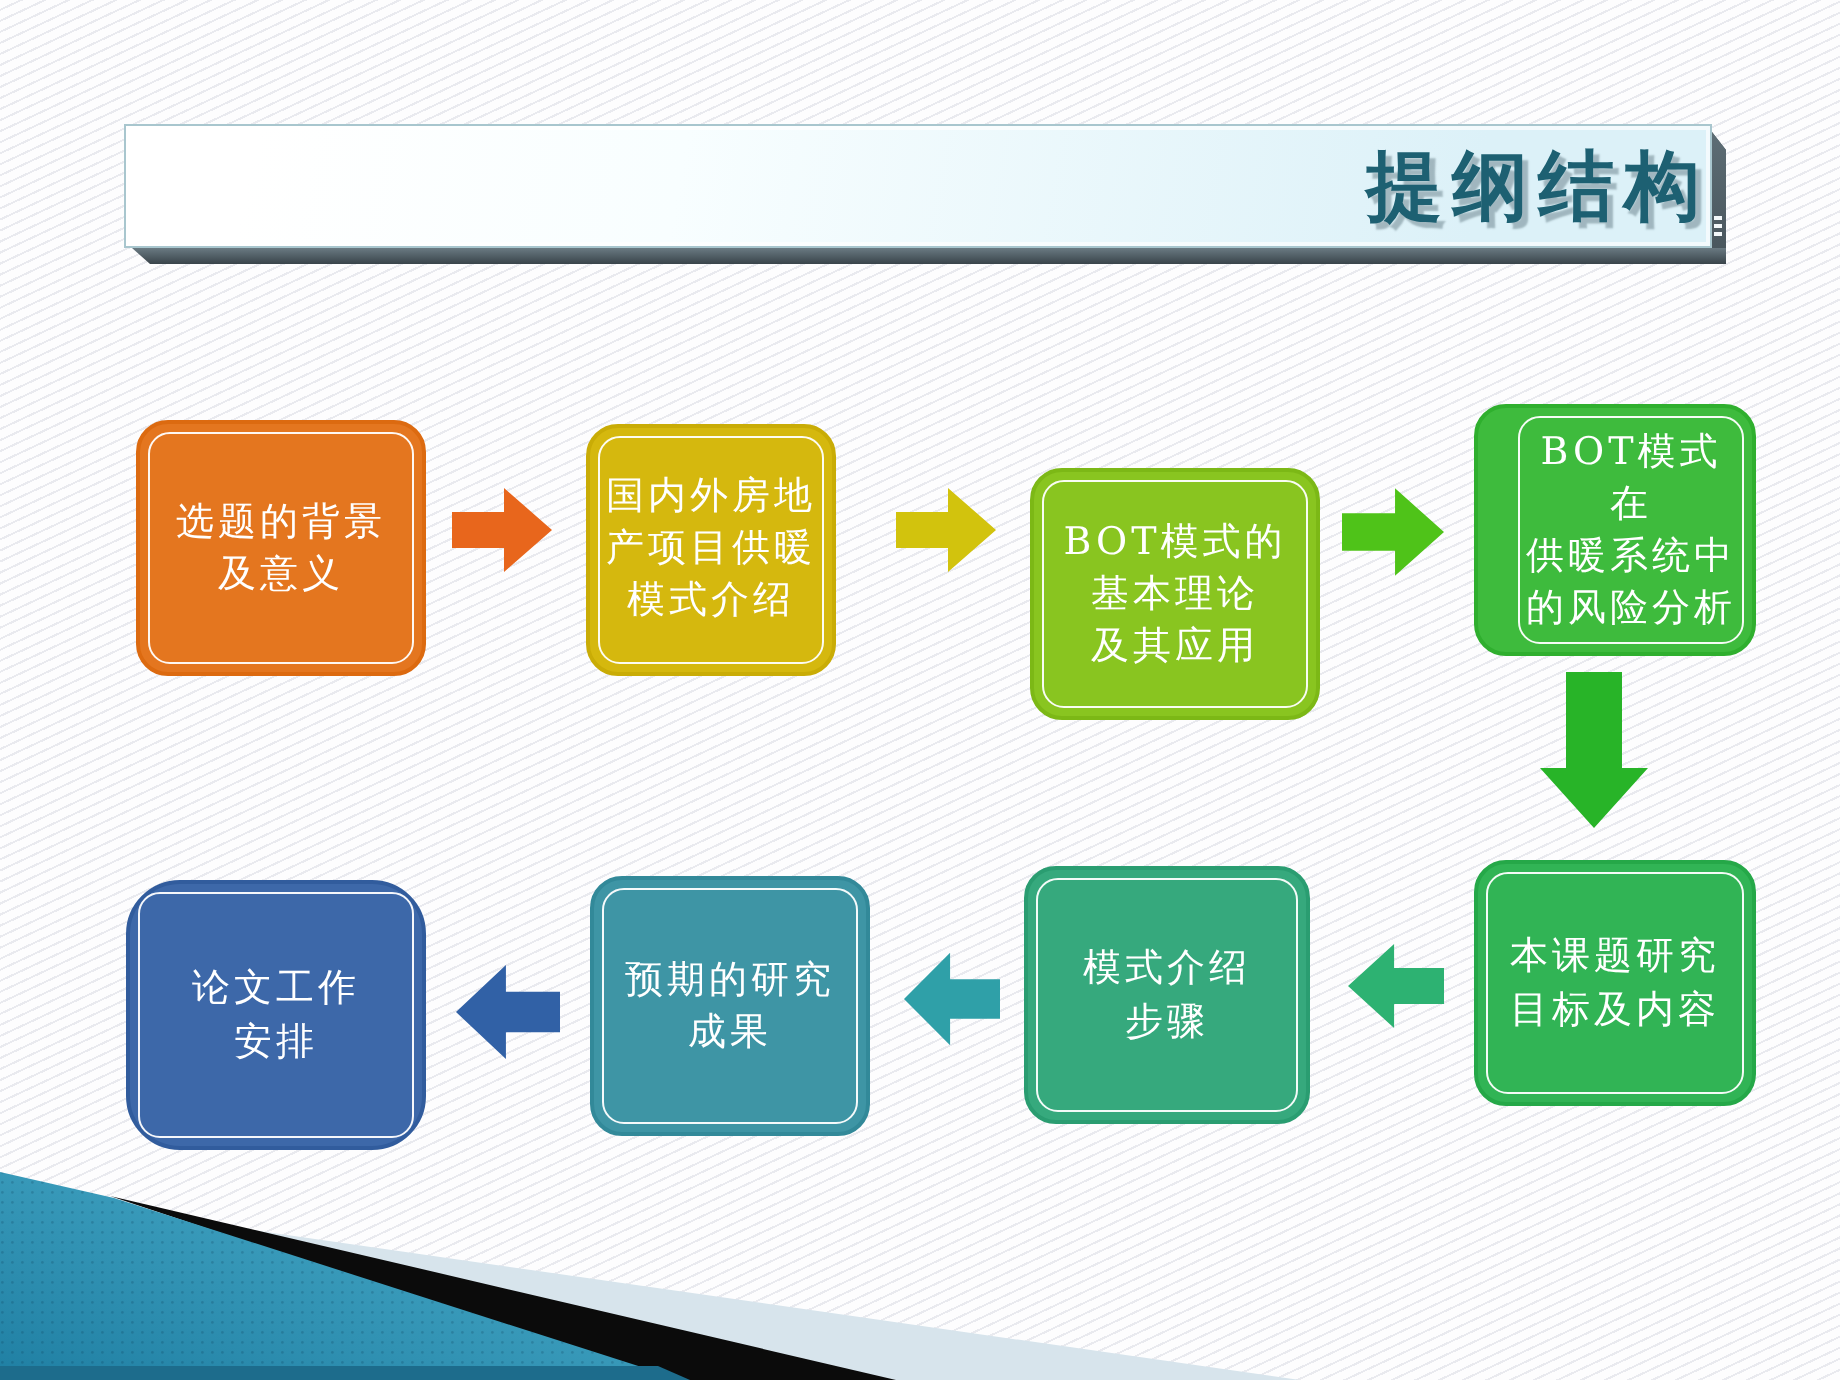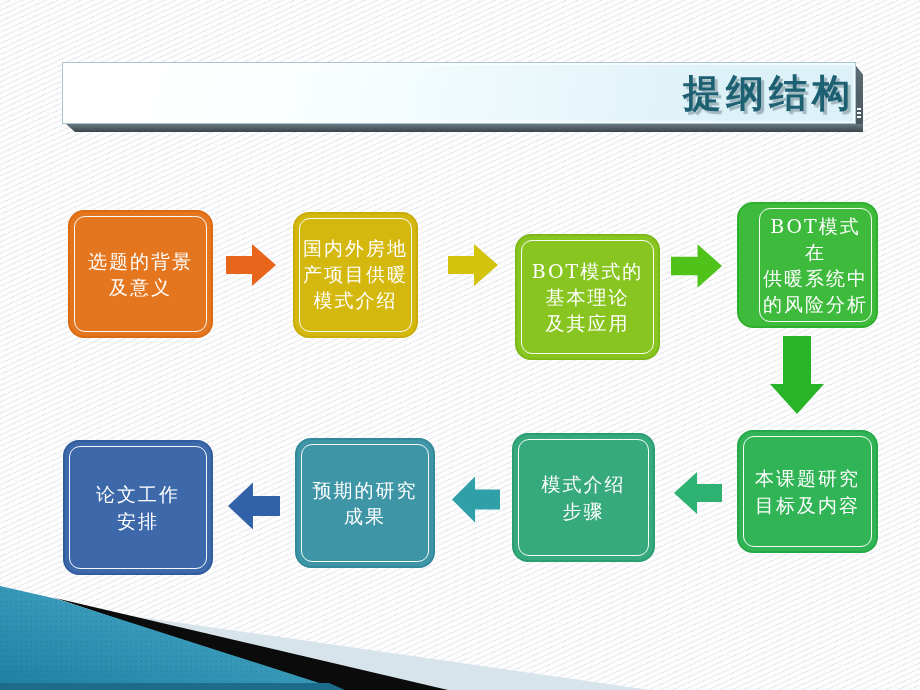--- a/index.html
+++ b/index.html
@@ -60,21 +60,21 @@
     color:#ffffff;font-size:19px;line-height:1.38;letter-spacing:2px;
     white-space:pre-line;
   }
   .pos-b1{left:68px; top:200px;width:145px;height:128px;margin-top:10px;}
   .pos-b2{left:293px;top:212px;width:125px;height:126px;font-family:Liberation Serif, serif;}
   .pos-b3{left:515px;top:202px;width:145px;height:126px;margin-top:32px;}
   .pos-b4{left:737px;top:202px;width:141px;height:126px;padding-left:20px;}
   .pos-b5{left:737px;top:430px;width:141px;height:123px;}
   .pos-b6{left:512px;top:433px;width:143px;height:129px;}
   .pos-b7{left:295px;top:438px;width:140px;height:130px;}
-  .pos-b8{left:63px; top:440px;width:150px;height:135px;}
+  .pos-b8{left:63px; top:440px;width:150px;height:135px;border-radius:27px;}
 
   
   .arrow{position:absolute;}
   .pos-a1{left:226px;top:240px;width:50px;height:50px;}
   .pos-a2{left:448px;top:240px;width:50px;height:50px;}
   .pos-a3{left:671px;top:240px;width:51px;height:52px;}
   .pos-a4{left:770px;top:336px;width:54px;height:78px;}
   .pos-a5{left:674px;top:468px;width:48px;height:50px;}
   .pos-a6{left:452px;top:472px;width:48px;height:55px;}
   .pos-a7{left:228px;top:478px;width:52px;height:56px;}

